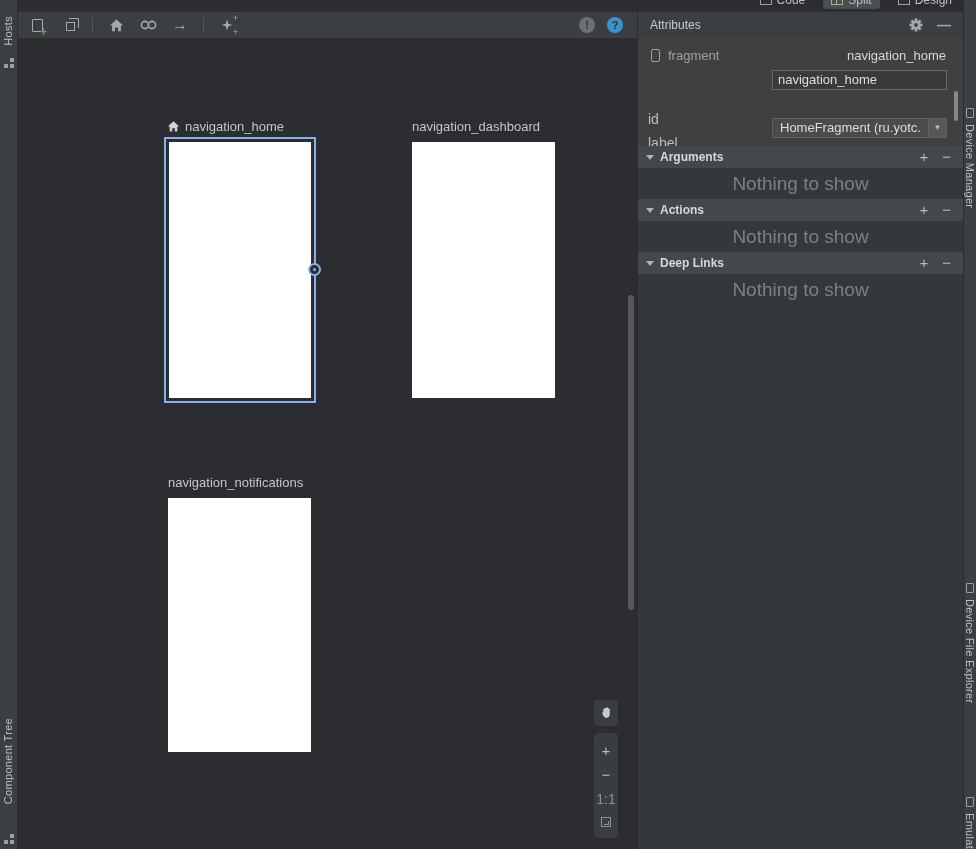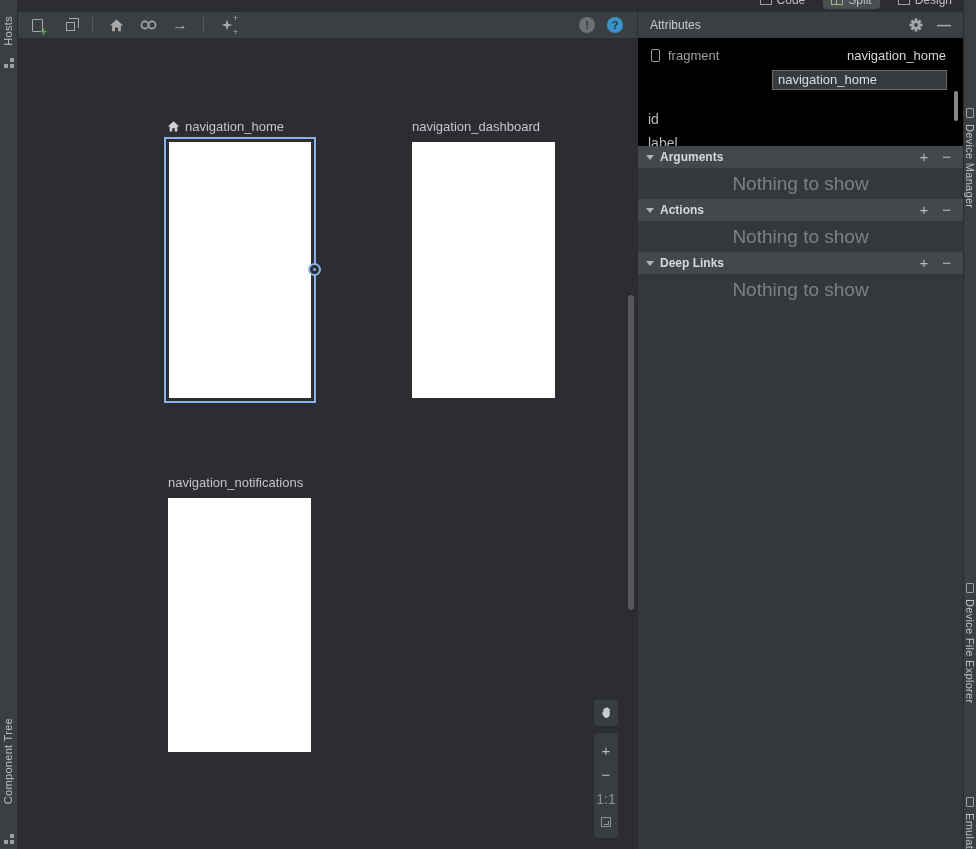--- a/index.html
+++ b/index.html
@@ -42,21 +42,21 @@
   .circ.warn { background:#6e7174; }
   .circ.help { background:#3994cc; }
 
   
   #attr-header { left:637px; top:12px; width:326px; height:26px; background:#3c3f41; border-left:1px solid #2a2c2e; display:flex; align-items:center; }
   #attr-title { font-size:12px; color:#c9cbcd; padding-left:12px; }
   .hdr-icons { margin-left:auto; display:flex; align-items:center; gap:14px; padding-right:12px; }
   .minus-ic { color:#a6a8aa; font-size:14px; font-weight:bold; }
 
   
-  #attr-panel { left:637px; top:38px; width:326px; height:811px; background:#000000; border-left:1px solid #2a2c2e; }
+  #attr-panel { left:637px; top:38px; width:326px; height:811px; background:#404040; border-left:1px solid #2a2c2e; }
   #frag-row { position:absolute; left:0; top:6px; width:100%; height:22px; display:flex; align-items:center; }
   .frag-ic { width:9px; height:13px; border:1.5px solid #9da0a2; border-radius:2px; margin-left:13px; }
   #frag-type { color:#9da0a2; font-size:13px; margin-left:8px; }
   #frag-id { margin-left:auto; margin-right:17px; color:#d5d7d9; font-size:13px; }
   .prop-row { position:absolute; left:0; width:100%; height:20px; }
   .prop-label { position:absolute; left:10px; top:3px; font-size:14px; color:#bbbdbf;margin-top:38px; }
   .prop-field { position:absolute; left:134px; top:0; width:175px; height:20px; background:#383b3e; border:1px solid #66696b; font-size:13px; color:#dcdee0; padding-left:5px; line-height:18px; white-space:nowrap; overflow:hidden; }
   .prop-combo { position:absolute; left:134px; top:0; width:175px; height:20px; background:#484c4f; border:1px solid #606366; font-size:13px; color:#dcdee0; line-height:18px; padding-left:7px; white-space:nowrap; overflow:hidden; }
   .combo-arrow { position:absolute; right:0; top:0; width:18px; height:18px; background:#54585b; border-left:1px solid #606366; display:flex; align-items:center; justify-content:center; font-size:8px; color:#b8babc; }
   #panel-scroll-thumb { left:316px; top:53px; width:4px; height:30px; background:#85888b; border-radius:2px; }
@@ -193,20 +193,24 @@
 
   <div class="prop-row" style="top:32px;">
     <span class="prop-label">id</span>
     <div class="prop-field">navigation_home</div>
   </div>
   <div class="prop-row" style="top:56px;">
     <span class="prop-label">label</span>
   </div>
   <div class="prop-row" style="top:80px;">
     <span class="prop-label">name</span>
+    <div class="prop-combo">
+      <span>HomeFragment (ru.yotc.</span>
+      <span class="combo-arrow">▼</span>
+    </div>
   </div>
 
   <div class="abs" id="panel-scroll-thumb"></div>
 
   <div class="section-band" style="top:108px;">
     <span class="chev"></span>
     <span class="section-title">Arguments</span>
     <div class="band-icons">
       <span>+</span>
       <span>−</span>

